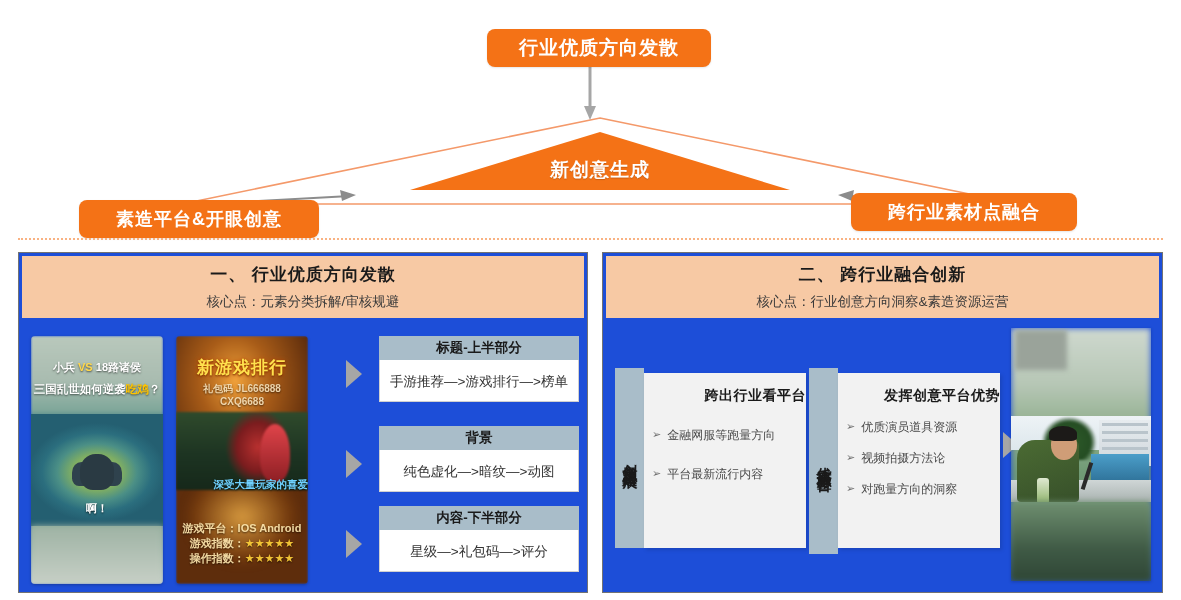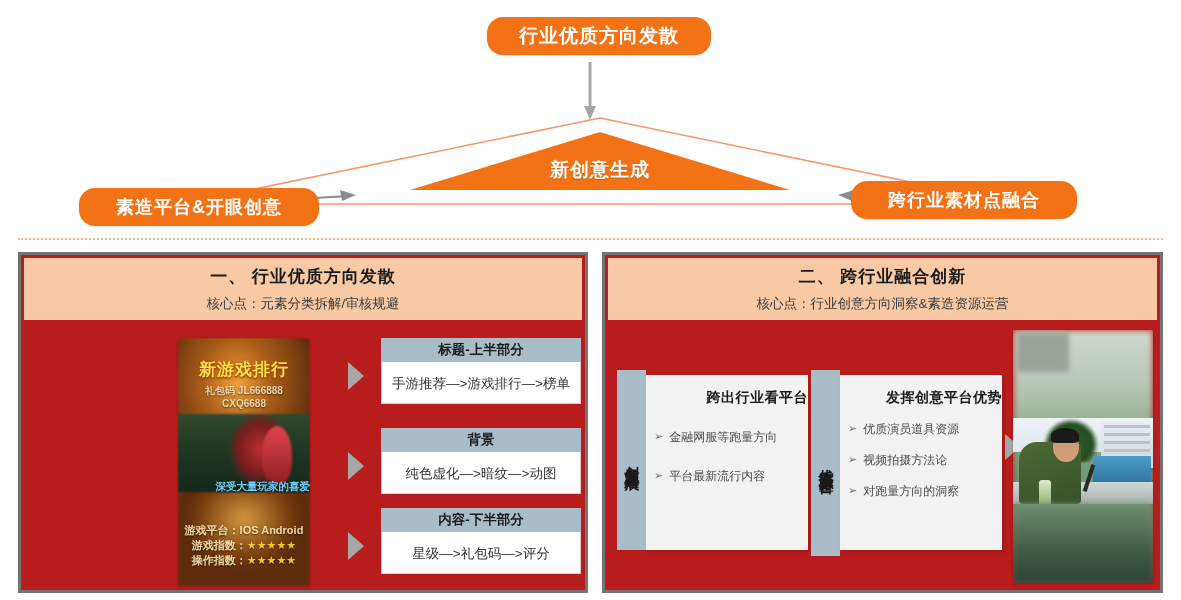--- a/index.html
+++ b/index.html
@@ -11,25 +11,26 @@
     position:relative;
   }
 
   
   #top-diagram{position:absolute;left:0;top:0;width:1181px;height:238px;}
 
   .pill{
     position:absolute;
     background:#F47216;
     color:#ffffff;
-    border-radius:16px;
+    border-radius:8px;
     font-weight:bold;
     display:flex;align-items:center;justify-content:center;
     letter-spacing:1px;
     box-shadow:0 1px 2px rgba(0,0,0,0.10);
+    margin-top:12px;
   }
   #pill-top{left:487px;top:17px;width:224px;height:38px;font-size:19px;}
   #pill-left{left:79px;top:188px;width:240px;height:38px;font-size:18px;}
   #pill-right{left:851px;top:181px;width:226px;height:38px;font-size:18px;}
 
   #triangle-svg{position:absolute;left:0;top:0;width:1181px;height:238px;}
 
   #triangle-label{
     position:absolute;left:470px;top:157px;width:260px;
     text-align:center;color:#ffffff;font-weight:bold;font-size:19px;
@@ -38,22 +39,22 @@
   }
 
   #divider{
     position:absolute;left:18px;top:238px;width:1145px;height:0;
     border-top:2px dotted #F9B282;
   }
 
   
   .panel{
     position:absolute;
-    background:#b91c1c;
-    border:3px solid #737373;
+    background:#1d4ed8;
+    border:1px solid #737373;
     box-sizing:border-box;
   }
   #panel-left{left:18px;top:252px;width:570px;height:341px;}
   #panel-right{left:602px;top:252px;width:561px;height:341px;}
 
   .panel-head{
     background:#F7C9A4;
     height:62px;
     margin:3px 3px 0 3px;
     display:flex;flex-direction:column;align-items:center;justify-content:center;
@@ -258,20 +259,33 @@
 <div id="divider"></div>
 
 <div class="panel" id="panel-left">
   <div class="panel-head">
     <div class="panel-title">一、 行业优质方向发散</div>
     <div class="panel-sub">核心点：元素分类拆解/审核规避</div>
   </div>
 
   <div class="panel-body">
 
+    <div class="phone-shot" id="shot1">
+      <div class="s1-bg"></div>
+      <div class="s1-mid"></div>
+      <div class="s1-figure"></div>
+      <div class="s1-title1">
+        <span>小兵 </span><b>VS</b><span> 18路诸侯</span>
+      </div>
+      <div class="s1-title2">
+        <span>三国乱世如何逆袭</span><b>吃鸡</b><span>？</span>
+      </div>
+      <div class="s1-sub">啊！</div>
+      <div class="s1-blur-bot"></div>
+    </div>
 
     <div class="phone-shot" id="shot2">
       <div class="s2-bg"></div>
       <div class="s2-glow"></div>
       <div class="s2-title">新游戏排行</div>
       <div class="s2-code" style="white-space:pre-line">礼包码 JL666888
 CXQ6688</div>
       <div class="s2-mid"></div>
       <div class="s2-char"></div>
       <div class="s2-midtext">深受大量玩家的喜爱</div>

